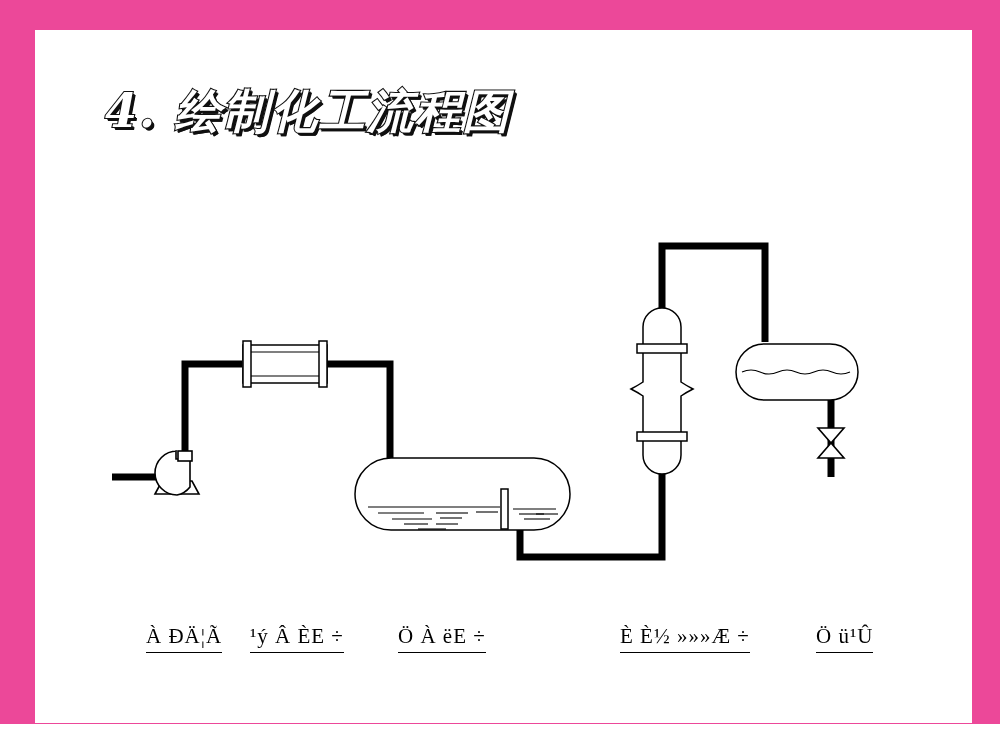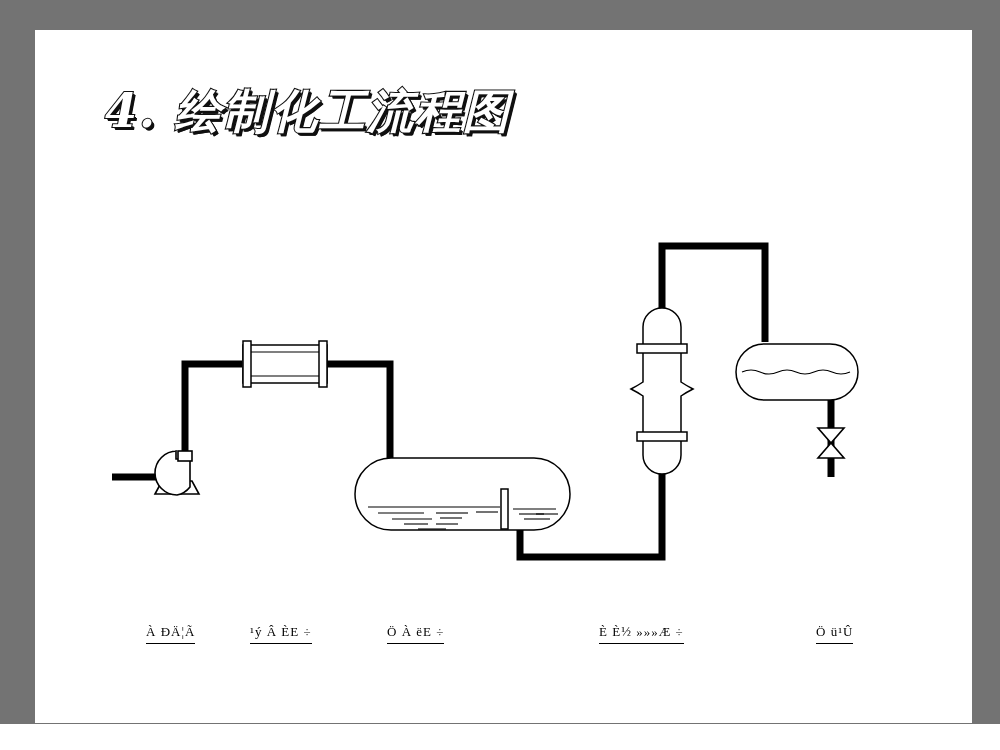--- a/index.html
+++ b/index.html
@@ -7,21 +7,21 @@
     padding: 0;
     background: #ffffff;
   }
   body {
     font-family: "Liberation Serif", serif;
   }
   #slide {
     position: relative;
     width: 1000px;
     height: 724px;
-    background: #737373;
+    background: #ec4899;
     overflow: hidden;
   }
   #canvas {
     position: absolute;
     left: 35px;
     top: 30px;
     width: 937px;
     height: 693px;
     background: #ffffff;
     overflow: hidden;
@@ -55,21 +55,21 @@
   .label-row {
     position: absolute;
     left: 0;
     top: 624px;
     width: 1000px;
     height: 34px;
   }
   .lbl {
     position: absolute;
     font-family: "Liberation Serif", serif;
-    font-size: 13px;
+    font-size: 21px;
     color: #000000;
     white-space: nowrap;
     border-bottom: 1.6px solid #000000;
     padding-bottom: 3px;
     letter-spacing: 1px;
   }
 </style>
 </head>
 <body>
 
@@ -173,18 +173,18 @@
     <g stroke="#000000" stroke-width="1.6" fill="#ffffff">
       <path d="M 818 428 L 844 428 L 831 443 Z"></path>
       <path d="M 818 458 L 844 458 L 831 443 Z"></path>
     </g>
 
   </svg>
 
   <div class="label-row">
     <div class="lbl" style="left:146px">À ÐÄ¦Ã</div>
     <div class="lbl" style="left:250px">¹ý Â ÈE ÷</div>
-    <div class="lbl" style="left:387px">Ö À ëE ÷</div>
-    <div class="lbl" style="left:599px">È È½ »»»Æ ÷</div>
+    <div class="lbl" style="left:398px">Ö À ëE ÷</div>
+    <div class="lbl" style="left:620px">È È½ »»»Æ ÷</div>
     <div class="lbl" style="left:816px">Ö ü¹Û</div>
   </div>
 
 </div>
 
 </body></html>

